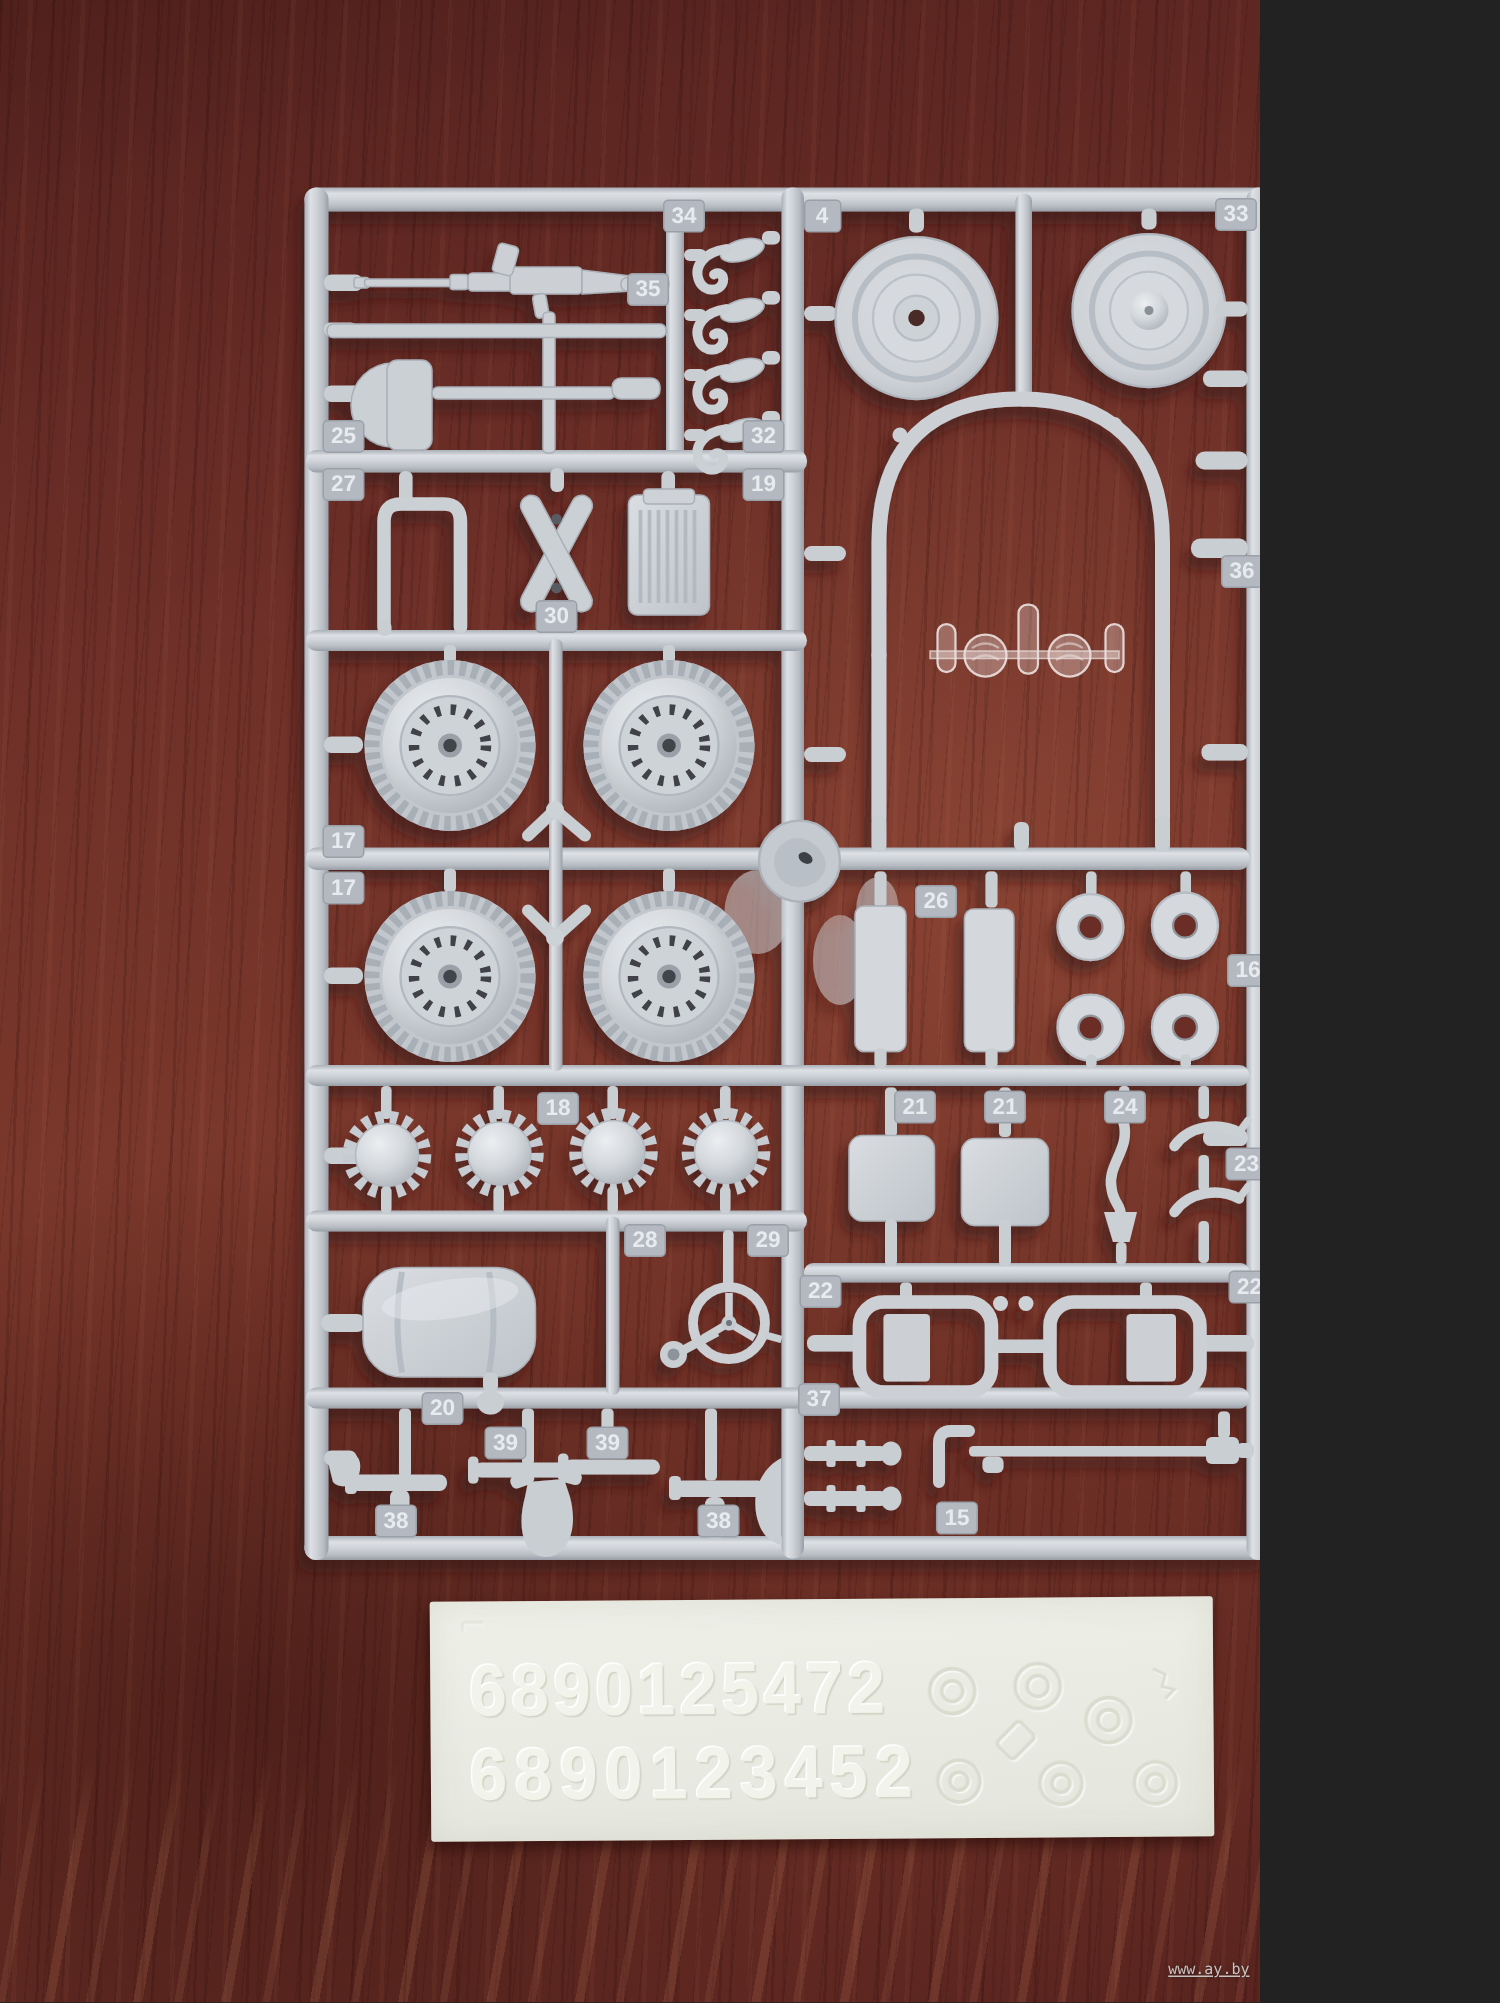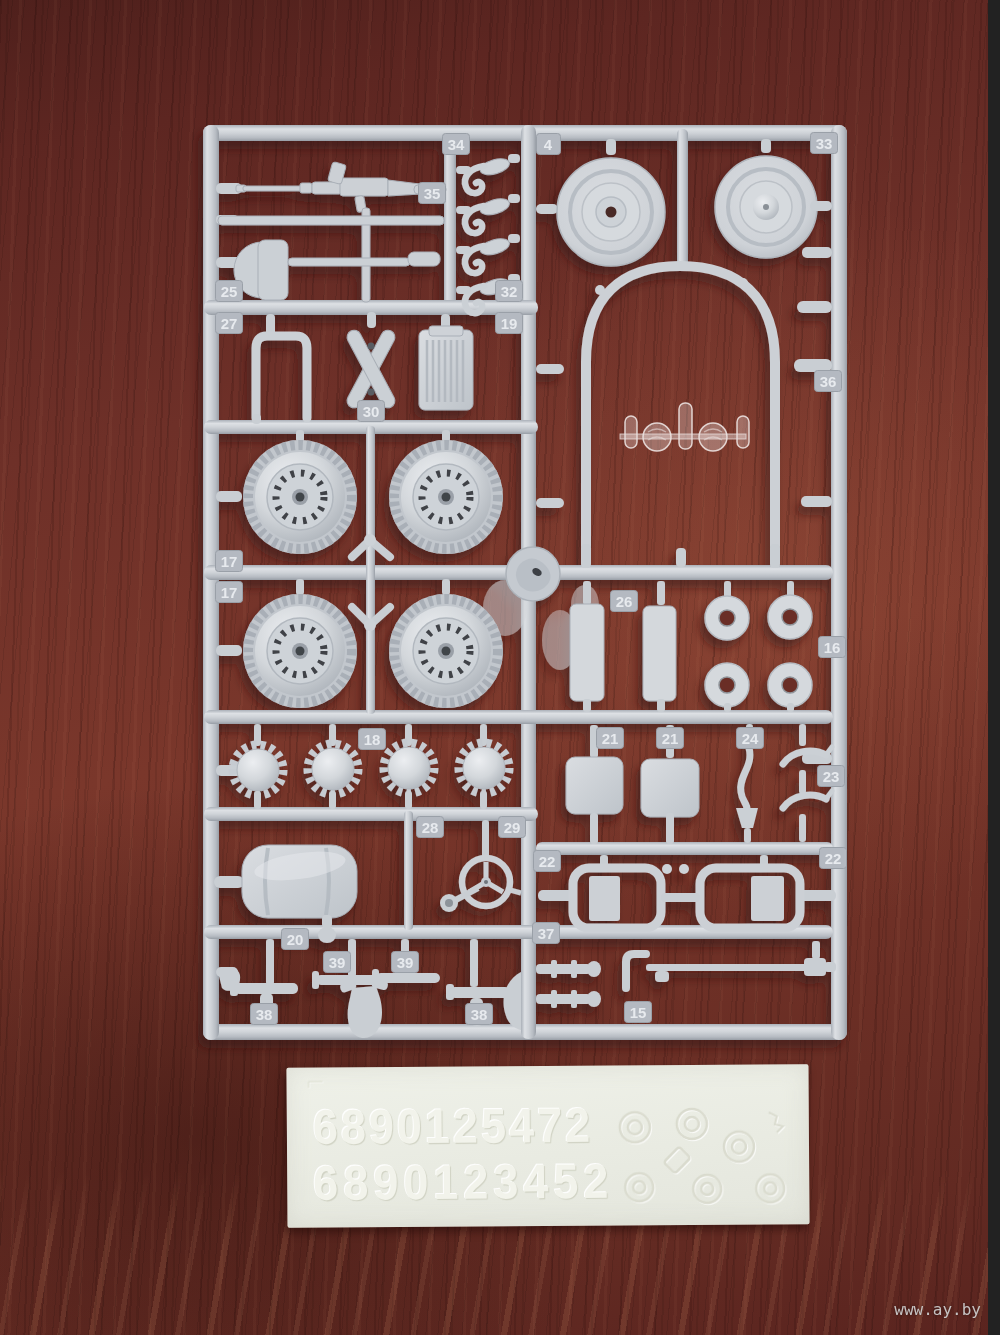--- a/index.html
+++ b/index.html
@@ -1,16 +1,16 @@
 <!DOCTYPE html>
 <html><head>
 <meta charset="utf-8">
 <style>
   html,body{margin:0;padding:0;background:#222;}
-  .photo{position:relative;width:988px;height:1335px;overflow:hidden;
+  .photo{position:relative;width:840px;height:1335px;overflow:hidden;
          font-family:"Liberation Sans", sans-serif;}
   .wood{position:absolute;inset:0;
     background:
       radial-gradient(55% 40% at 78% 42%, rgba(205,120,85,.20), transparent 70%),
       radial-gradient(60% 35% at 20% 85%, rgba(25,6,5,.35), transparent 75%),
       linear-gradient(168deg,#4f201c 0%,#5d2621 10%,#6e3028 30%,#7a372b 52%,#6e3026 72%,#622a22 90%,#5a241f 100%);}
   .grain{position:absolute;inset:0;opacity:.75;
     background:
       repeating-linear-gradient(92deg, rgba(30,7,5,.20) 0 2px, transparent 2px 7px,
         rgba(0,0,0,.10) 7px 9px, transparent 9px 19px,
@@ -26,22 +26,22 @@
     background:linear-gradient(175deg,#eff1e9,#e9ebe2 55%,#e4e6dd);
     border-radius:2px;transform:rotate(-.4deg);
     box-shadow:-2px 5px 9px rgba(35,10,8,.55), inset 0 0 22px rgba(200,200,188,.45);}
   .decal-row{position:absolute;font-weight:bold;font-size:45px;letter-spacing:3px;
     color:#f3f4ec;opacity:.95;transform:scaleY(1.08);
     text-shadow:-1px -1px 0 #ffffff, 1px 1px 1px #cfd1c2;}
   .decal-row.r1{left:26px;top:34px;}
   .decal-row.r2{left:26px;top:90px;letter-spacing:5px;}
   .decal-marks{position:absolute;left:0;top:0;filter:drop-shadow(1px 1px 0 rgba(255,255,255,.85));}
   .watermark{position:absolute;right:7px;bottom:16px;
-    font-family:"DejaVu Sans Mono", monospace;font-size:16px;
-    color:rgba(208,208,208,.92);text-shadow:0 0 3px rgba(0,0,0,.45);}
+    font-family:"DejaVu Sans Mono", monospace;font-size:10px;
+    color:rgba(208,208,208,.92);text-shadow:0 0 3px rgba(0,0,0,.45);text-decoration:underline;}
   text.tagnum{font-family:"Liberation Sans",sans-serif;font-size:15px;font-weight:bold;
     fill:#e7eaee;}
 </style>
 </head>
 <body>
 
 <div class="photo">
   <div class="wood"></div>
   <div class="grain"></div>
   <div class="bottom-streaks"></div>

